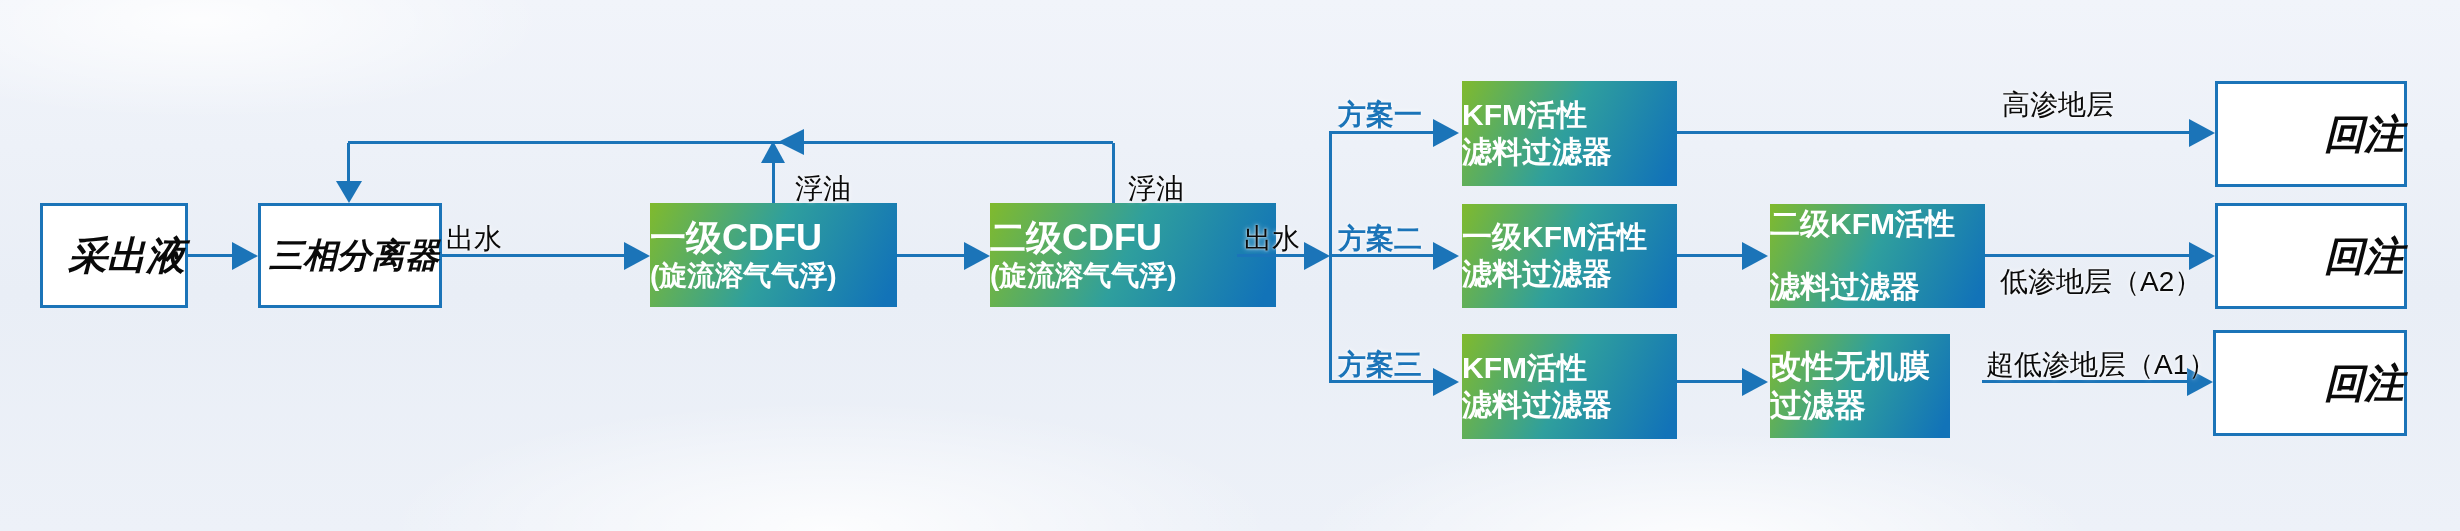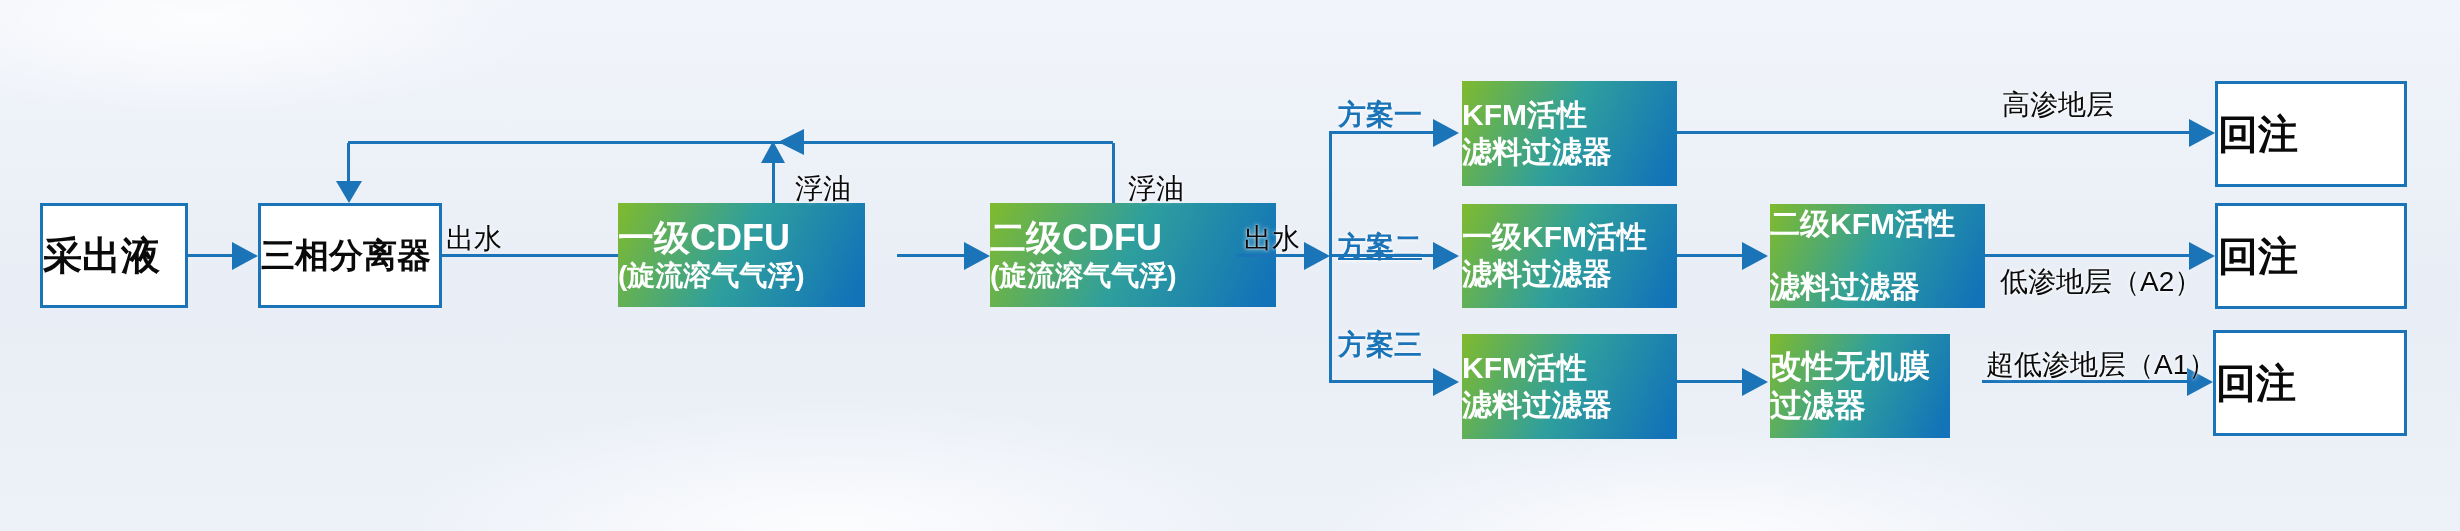--- a/index.html
+++ b/index.html
@@ -12,22 +12,22 @@
     position:relative;width:2460px;height:531px;
     background:linear-gradient(180deg,#f1f4fa 0%,#e9eef6 55%,#edf1f8 100%);
     overflow:hidden;
   }
   .cloud{position:absolute;pointer-events:none;
     background:radial-gradient(ellipse at center,rgba(255,255,255,0.85) 0%,rgba(255,255,255,0) 70%);}
   
   .box-white{
     position:absolute;box-sizing:border-box;background:#fff;
     border:3px solid var(--line-blue);
-    display:flex;align-items:center;justify-content:flex-start;
-    font-weight:bold;color:var(--text-black);white-space:nowrap;
+    display:flex;align-items:center;justify-content:flex-end;
+    font-weight:bold;color:var(--text-black);white-space:nowrap;font-style:italic;
   }
   
   .box-grad{
     position:absolute;box-sizing:border-box;
     background:linear-gradient(115deg,var(--gradient-green) 0%,var(--gradient-teal) 48%,var(--gradient-blue) 95%);
     color:var(--box-text-white);font-weight:bold;text-align:center;
     display:flex;flex-direction:column;align-items:flex-start;justify-content:center;
     line-height:1.22;white-space:nowrap;
   }
   .hline{position:absolute;height:3px;background:var(--line-blue);}
@@ -65,21 +65,21 @@
   <div class="ar r" style="left:232px;top:242px;"></div>
 
   <div class="box-white t34" style="left:258px;top:203px;width:184px;height:105px;">
     <span>三相分离器</span>
   </div>
 
   <div class="lbl" style="left:446px;top:220px;">出水</div>
   <div class="hline" style="left:442px;top:254px;width:182px;"></div>
   <div class="ar r" style="left:624px;top:242px;"></div>
 
-  <div class="box-grad" style="left:618px;top:203px;width:247px;height:104px;">
+  <div class="box-grad" style="left:650px;top:203px;width:247px;height:104px;">
     <span class="cdfu-title">一级CDFU</span>
     <span class="cdfu-sub">(旋流溶气气浮)</span>
   </div>
 
   <div class="hline" style="left:897px;top:254px;width:67px;"></div>
   <div class="ar r" style="left:964px;top:242px;"></div>
 
   <div class="box-grad" style="left:990px;top:203px;width:286px;height:104px;">
     <span class="cdfu-title">二级CDFU</span>
     <span class="cdfu-sub">(旋流溶气气浮)</span>
@@ -108,41 +108,41 @@
     <span class="filter-line">KFM活性</span>
     <span class="filter-line">滤料过滤器</span>
   </div>
   <div class="hline" style="left:1677px;top:131px;width:512px;"></div>
   <div class="ar r" style="left:2189px;top:119px;"></div>
   <div class="lbl" style="left:2002px;top:86px;text-align:center;">高渗地层</div>
   <div class="box-white t40" style="left:2215px;top:81px;width:192px;height:106px;">
     <span>回注</span>
   </div>
 
-  <div class="lbl blue" style="left:1338px;top:228px;text-decoration:underline;">方案二</div>
+  <div class="lbl blue" style="left:1338px;top:220px;">方案二</div>
   <div class="hline" style="left:1330px;top:254px;width:103px;"></div>
   <div class="ar r" style="left:1433px;top:242px;"></div>
   <div class="box-grad" style="left:1462px;top:204px;width:215px;height:104px;">
     <span class="filter-line">一级KFM活性</span>
     <span class="filter-line">滤料过滤器</span>
   </div>
   <div class="hline" style="left:1677px;top:254px;width:65px;"></div>
   <div class="ar r" style="left:1742px;top:242px;"></div>
   <div class="box-grad" style="left:1770px;top:204px;width:215px;height:104px;gap:26px;">
     <span class="filter-line">二级KFM活性</span>
     <span class="filter-line">滤料过滤器</span>
   </div>
   <div class="hline" style="left:1985px;top:254px;width:204px;"></div>
   <div class="ar r" style="left:2189px;top:242px;"></div>
   <div class="lbl" style="left:2000px;top:219px;margin-top:44px;">低渗地层（A2）</div>
   <div class="box-white t40" style="left:2215px;top:203px;width:192px;height:106px;">
     <span>回注</span>
   </div>
 
-  <div class="lbl blue" style="left:1338px;top:326px;">方案三</div>
+  <div class="lbl blue" style="left:1338px;top:346px;">方案三</div>
   <div class="hline" style="left:1330px;top:380px;width:103px;"></div>
   <div class="ar r" style="left:1433px;top:368px;"></div>
   <div class="box-grad" style="left:1462px;top:334px;width:215px;height:105px;">
     <span class="filter-line">KFM活性</span>
     <span class="filter-line">滤料过滤器</span>
   </div>
   <div class="hline" style="left:1677px;top:380px;width:65px;"></div>
   <div class="ar r" style="left:1742px;top:368px;"></div>
   <div class="box-grad" style="left:1770px;top:334px;width:180px;height:104px;">
     <span class="membrane-line">改性无机膜</span>

